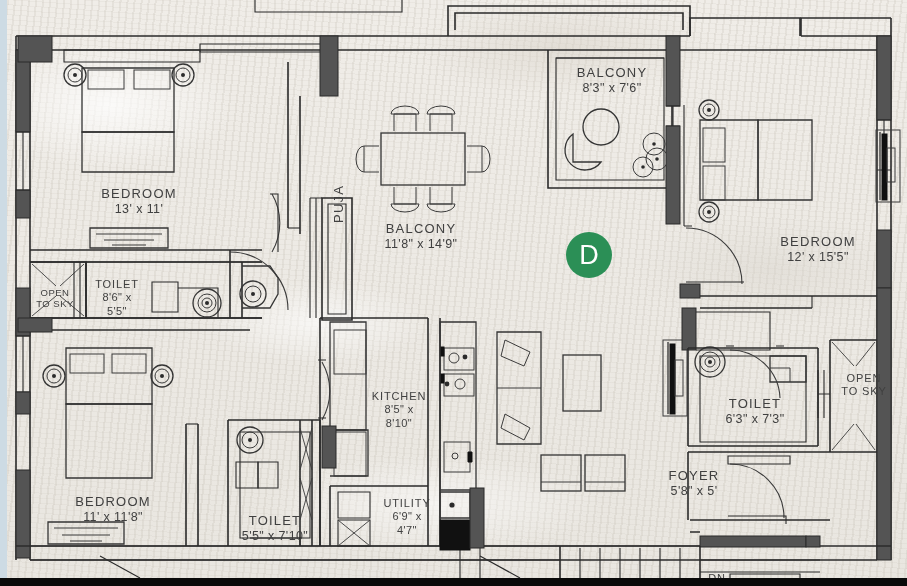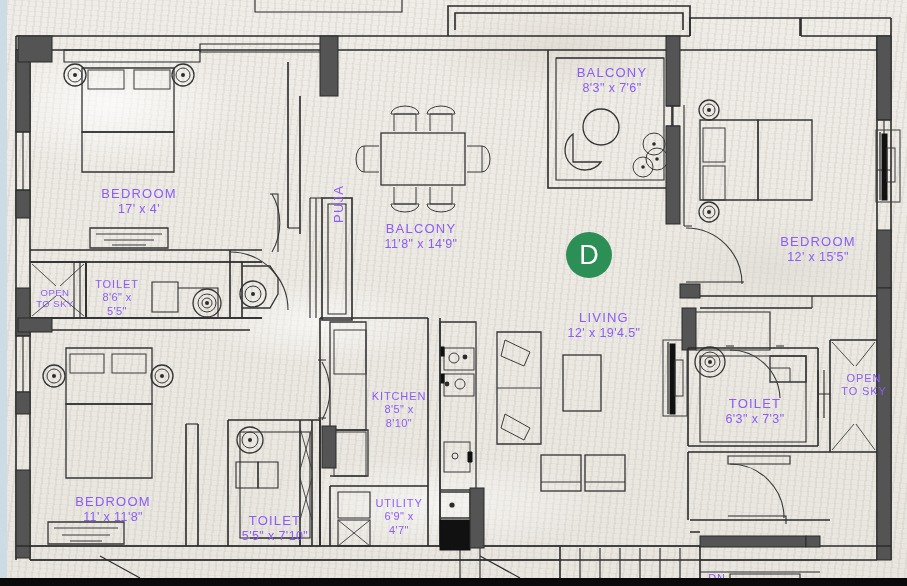--- a/index.html
+++ b/index.html
@@ -28,21 +28,21 @@
   .w{fill:none;stroke:#2b2b2b;stroke-width:1.6;}
   .wt{fill:none;stroke:#2b2b2b;stroke-width:1.1;}
   .wf{fill:none;stroke:#3a3a3a;stroke-width:.9;}
   .solid{fill:#545454;stroke:#2b2b2b;stroke-width:1;}
   .blk{fill:#111;stroke:#111;stroke-width:1;}
   .fur{fill:none;stroke:#343434;stroke-width:1.3;}
   .fur2{fill:none;stroke:#3b3b3b;stroke-width:1;}
   .door{fill:none;stroke:#3a3a3a;stroke-width:1.1;}
   .dot{fill:#2b2b2b;}
 
-  .lbl{position:absolute;text-align:center;color:#8b5cf6;letter-spacing:.6px;
+  .lbl{position:absolute;text-align:center;color:#404040;letter-spacing:.6px;
        line-height:1.22;white-space:nowrap;font-weight:400;}
   .lbl .nm{font-size:13px;letter-spacing:1.2px;}
   .lbl .dim{font-size:12.5px;letter-spacing:.4px;}
   .lbl.small .nm{font-size:11px;letter-spacing:.9px;}
   .lbl.small .dim{font-size:11px;}
   .lbl.tiny .nm{font-size:9.5px;letter-spacing:.5px;line-height:1.15;}
   .vert{transform:rotate(-90deg);transform-origin:50% 50%;}
 
   #dmark{position:absolute;width:46px;height:46px;border-radius:50%;
          display:flex;align-items:center;justify-content:center;}
@@ -315,21 +315,21 @@
     <path class="w" d="M560 546 V 586 M700 546 V 586"></path>
     <path class="wt" d="M580 548 V 586 M600 548 V 586 M620 548 V 586 M640 548 V 586 M660 548 V 586 M680 548 V 586"></path>
     <path class="wt" d="M700 560 H 820 M700 572 H 820"></path>
     <path class="wt" d="M730 574 H 800 V 582 H 730 Z"></path>
     <path class="wt" d="M480 556 L 520 578 M100 556 L 140 578"></path>
     <rect class="solid" x="806" y="536" width="14" height="11"></rect>
   </svg>
 
   <div class="lbl" style="left:79px;top:186px;width:120px;">
     <div class="nm">BEDROOM</div>
-    <div class="dim">17' x 4'</div>
+    <div class="dim">13' x 11'</div>
   </div>
 
   <div class="lbl small" style="left:84px;top:278px;width:66px;">
     <div class="nm">TOILET</div>
     <div class="dim">8'6" x</div>
     <div class="dim">5'5"</div>
   </div>
 
   <div class="lbl tiny" style="left:30px;top:288px;width:50px;">
     <div class="nm">OPEN</div>
@@ -348,32 +348,28 @@
   <div class="lbl" style="left:551px;top:65px;width:122px;">
     <div class="nm">BALCONY</div>
     <div class="dim">8'3" x 7'6"</div>
   </div>
 
   <div class="lbl" style="left:758px;top:234px;width:120px;">
     <div class="nm">BEDROOM</div>
     <div class="dim">12' x 15'5"</div>
   </div>
 
-  <div class="lbl" style="left:540px;top:310px;width:128px;">
-    <div class="nm">LIVING</div>
-    <div class="dim">12' x 19'4.5"</div>
-  </div>
 
   <div class="lbl small" style="left:360px;top:390px;width:78px;">
     <div class="nm">KITCHEN</div>
     <div class="dim">8'5" x</div>
     <div class="dim">8'10"</div>
   </div>
 
-  <div class="lbl small" style="left:366px;top:497px;width:66px;">
+  <div class="lbl small" style="left:374px;top:497px;width:66px;">
     <div class="nm">UTILITY</div>
     <div class="dim">6'9" x</div>
     <div class="dim">4'7"</div>
   </div>
 
   <div class="lbl" style="left:215px;top:513px;width:120px;">
     <div class="nm">TOILET</div>
     <div class="dim">5'5" x 7'10"</div>
   </div>
 
@@ -385,20 +381,24 @@
   <div class="lbl" style="left:695px;top:396px;width:120px;">
     <div class="nm">TOILET</div>
     <div class="dim">6'3" x 7'3"</div>
   </div>
 
   <div class="lbl small" style="left:832px;top:372px;width:64px;">
     <div class="nm">OPEN</div>
     <div class="nm">TO SKY</div>
   </div>
 
+  <div class="lbl" style="left:637px;top:468px;width:114px;">
+    <div class="nm">FOYER</div>
+    <div class="dim">5'8" x 5'</div>
+  </div>
 
   <div class="lbl small" style="left:700px;top:572px;width:34px;">
     <div class="nm">DN</div>
   </div>
 
   <div id="dmark" style="left: 566px; top: 232px; background: rgb(43, 143, 86);">
     <span>D</span>
   </div>
 
   <div id="bottomband" style="background: rgb(10, 10, 10);"></div>

